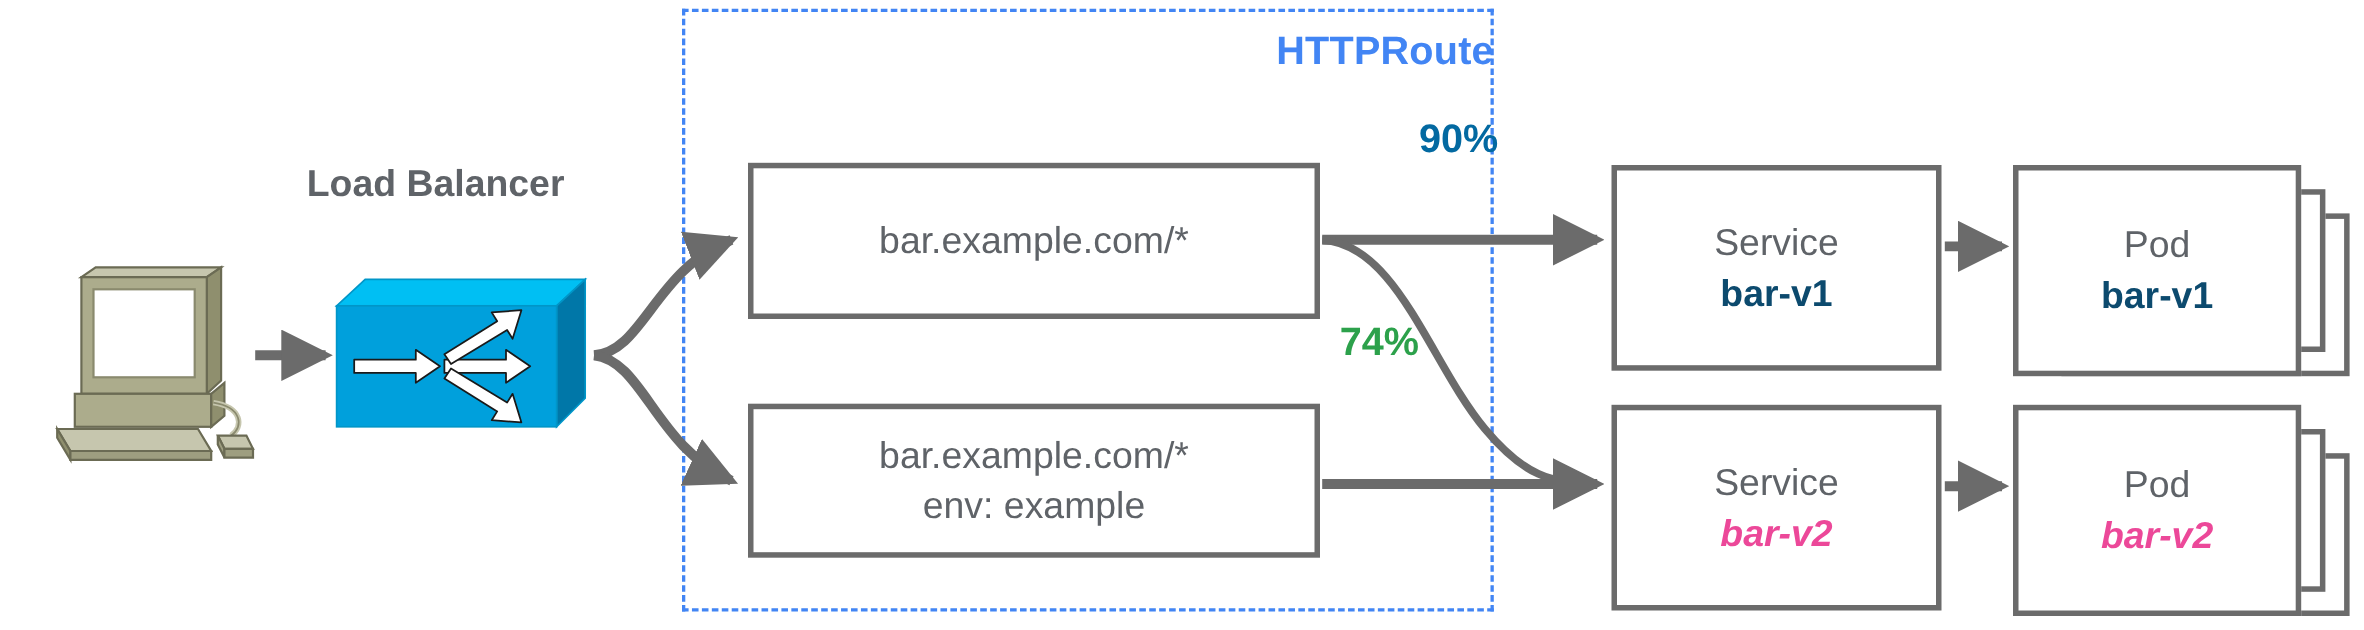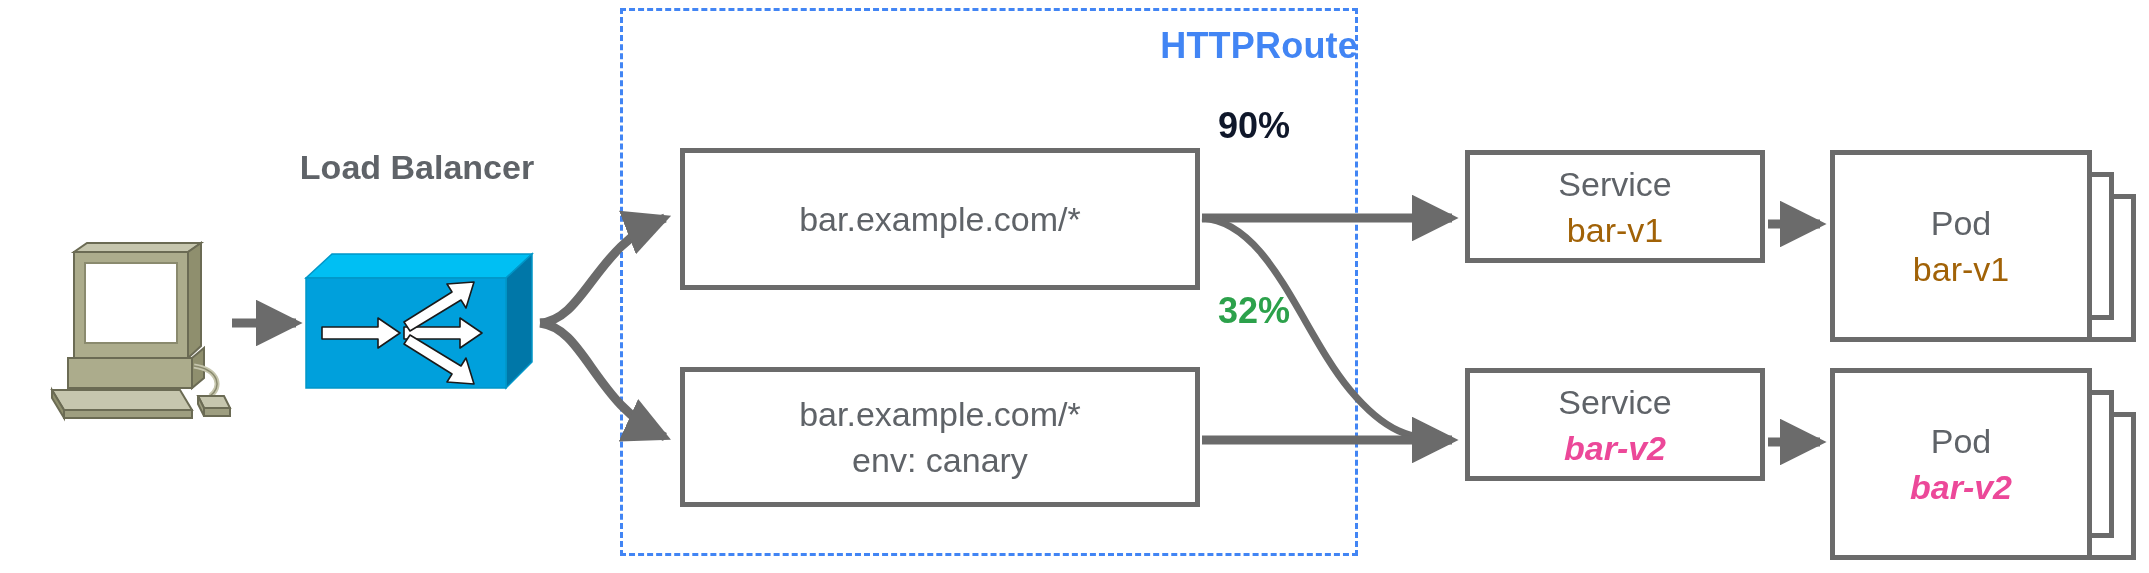--- a/index.html
+++ b/index.html
@@ -18,51 +18,51 @@
     letter-spacing:.2px;
   }
 
   
   .box{
     box-sizing:border-box; background:#ffffff;
     border:5px solid #6b6b6b; display:flex;
     flex-direction:column; align-items:center; justify-content:center;
   }
   .box-line{ font-size:34px; color:#5f6368; line-height:46px; white-space:nowrap;}
-  .box-line.blue{color:#a16207; font-weight:normal;}
+  .box-line.blue{color:#0c4a6e; font-weight:bold;}
   .box-line.green{color:#ec4899; font-weight:bold;font-style:italic;}
 
   .match-top{ left:680px; top:148px; width:520px; height:142px;}
   .match-bottom{ left:680px; top:367px; width:520px; height:140px;}
 
-  .svc{ width:300px; height:113px;}
+  .svc{ width:300px; height:187px;}
   .svc-top{ left:1465px; top:150px;}
   .svc-bottom{ left:1465px; top:368px;}
 
   .pod{ width:262px; height:192px; z-index:3;}
   .pod-top{ left:1830px; top:150px;}
   .pod-bottom{ left:1830px; top:368px;}
 
   
   .pod-stack{
     box-sizing:border-box; background:#ffffff; border:5px solid #6b6b6b;
     width:262px; height:148px;
   }
   .pod-s1-top{ left:1852px; top:172px; z-index:2;}
   .pod-s2-top{ left:1874px; top:194px; z-index:1;}
   .pod-s1-bottom{ left:1852px; top:390px; z-index:2;}
   .pod-s2-bottom{ left:1874px; top:412px; z-index:1;}
 
   
   .lb-label{
-    left:267px; top:148px; width:300px; text-align:center;
+    left:246px; top:148px; width:300px; text-align:center;
     font-size:34px; font-weight:bold; color:#5f6368; white-space:nowrap;
   }
   .pct{ font-size:36px; font-weight:bold; white-space:nowrap;}
-  .pct-90{ left:1218px; top:105px; color:#0f172a;}
+  .pct-90{ left:1290px; top:105px; color:#0369a1;}
   .pct-10{ left:1218px; top:290px; color:#2CA14B;}
 
   svg.overlay{ position:absolute; left:0; top:0; width:2149px; height:573px; pointer-events:none; z-index:5;}
   svg.icons{ position:absolute; pointer-events:none;}
 </style>
 </head>
 <body>
 
 <div id="stage">
 
@@ -113,25 +113,25 @@
   <div class="abs route-title">
     <div>HTTPRoute</div>
   </div>
 
   <div class="abs box match-top">
     <div class="box-line">bar.example.com/*</div>
   </div>
 
   <div class="abs box match-bottom">
     <div class="box-line">bar.example.com/*</div>
-    <div class="box-line">env: canary</div>
+    <div class="box-line">env: example</div>
   </div>
 
   <div class="abs pct pct-90">90%</div>
-  <div class="abs pct pct-10">32%</div>
+  <div class="abs pct pct-10">74%</div>
 
   <div class="abs box svc svc-top">
     <div class="box-line">Service</div>
     <div class="box-line blue">bar-v1</div>
   </div>
 
   <div class="abs box svc svc-bottom">
     <div class="box-line">Service</div>
     <div class="box-line green">bar-v2</div>
   </div>

